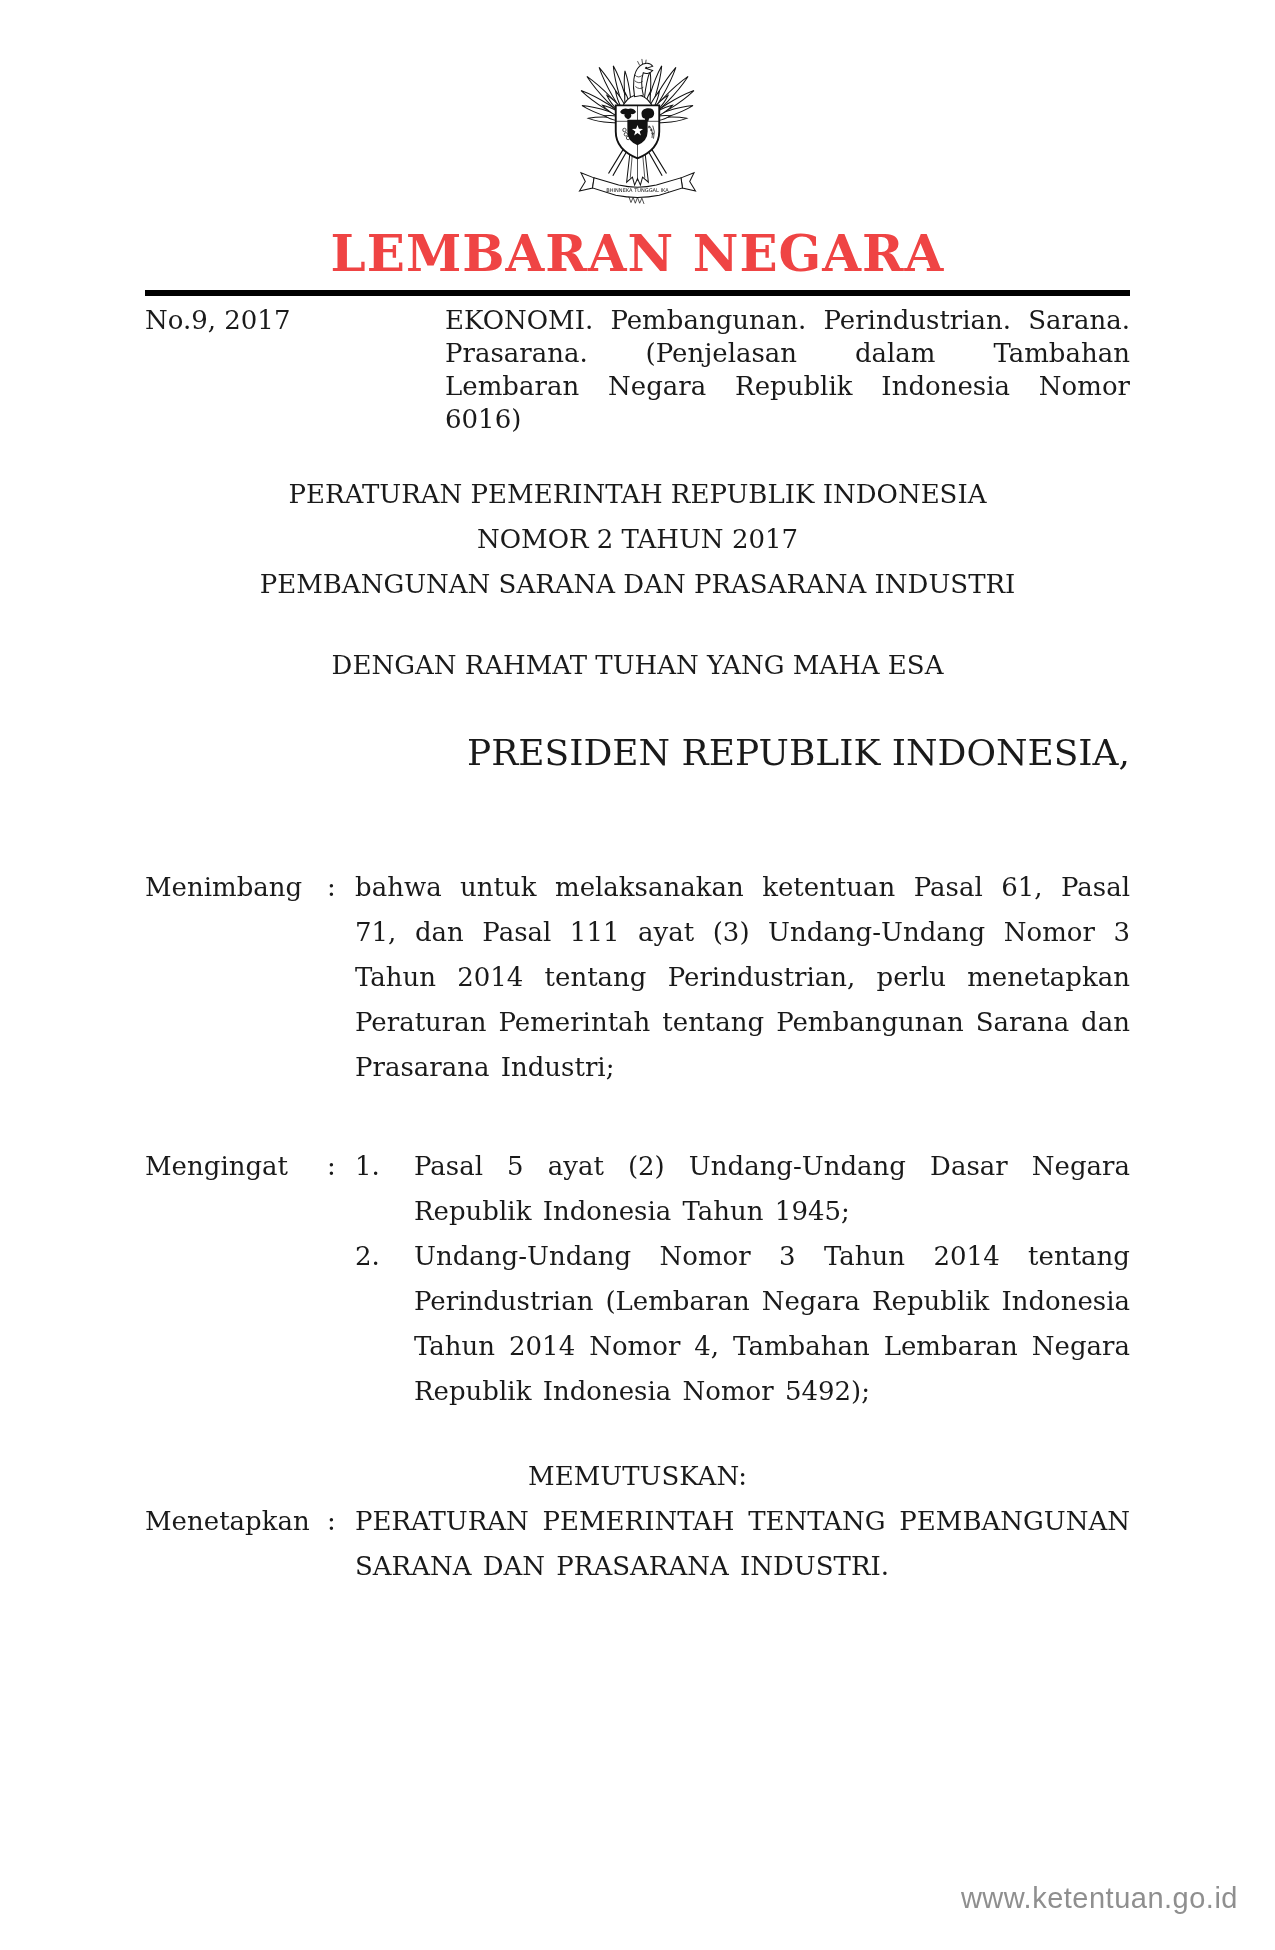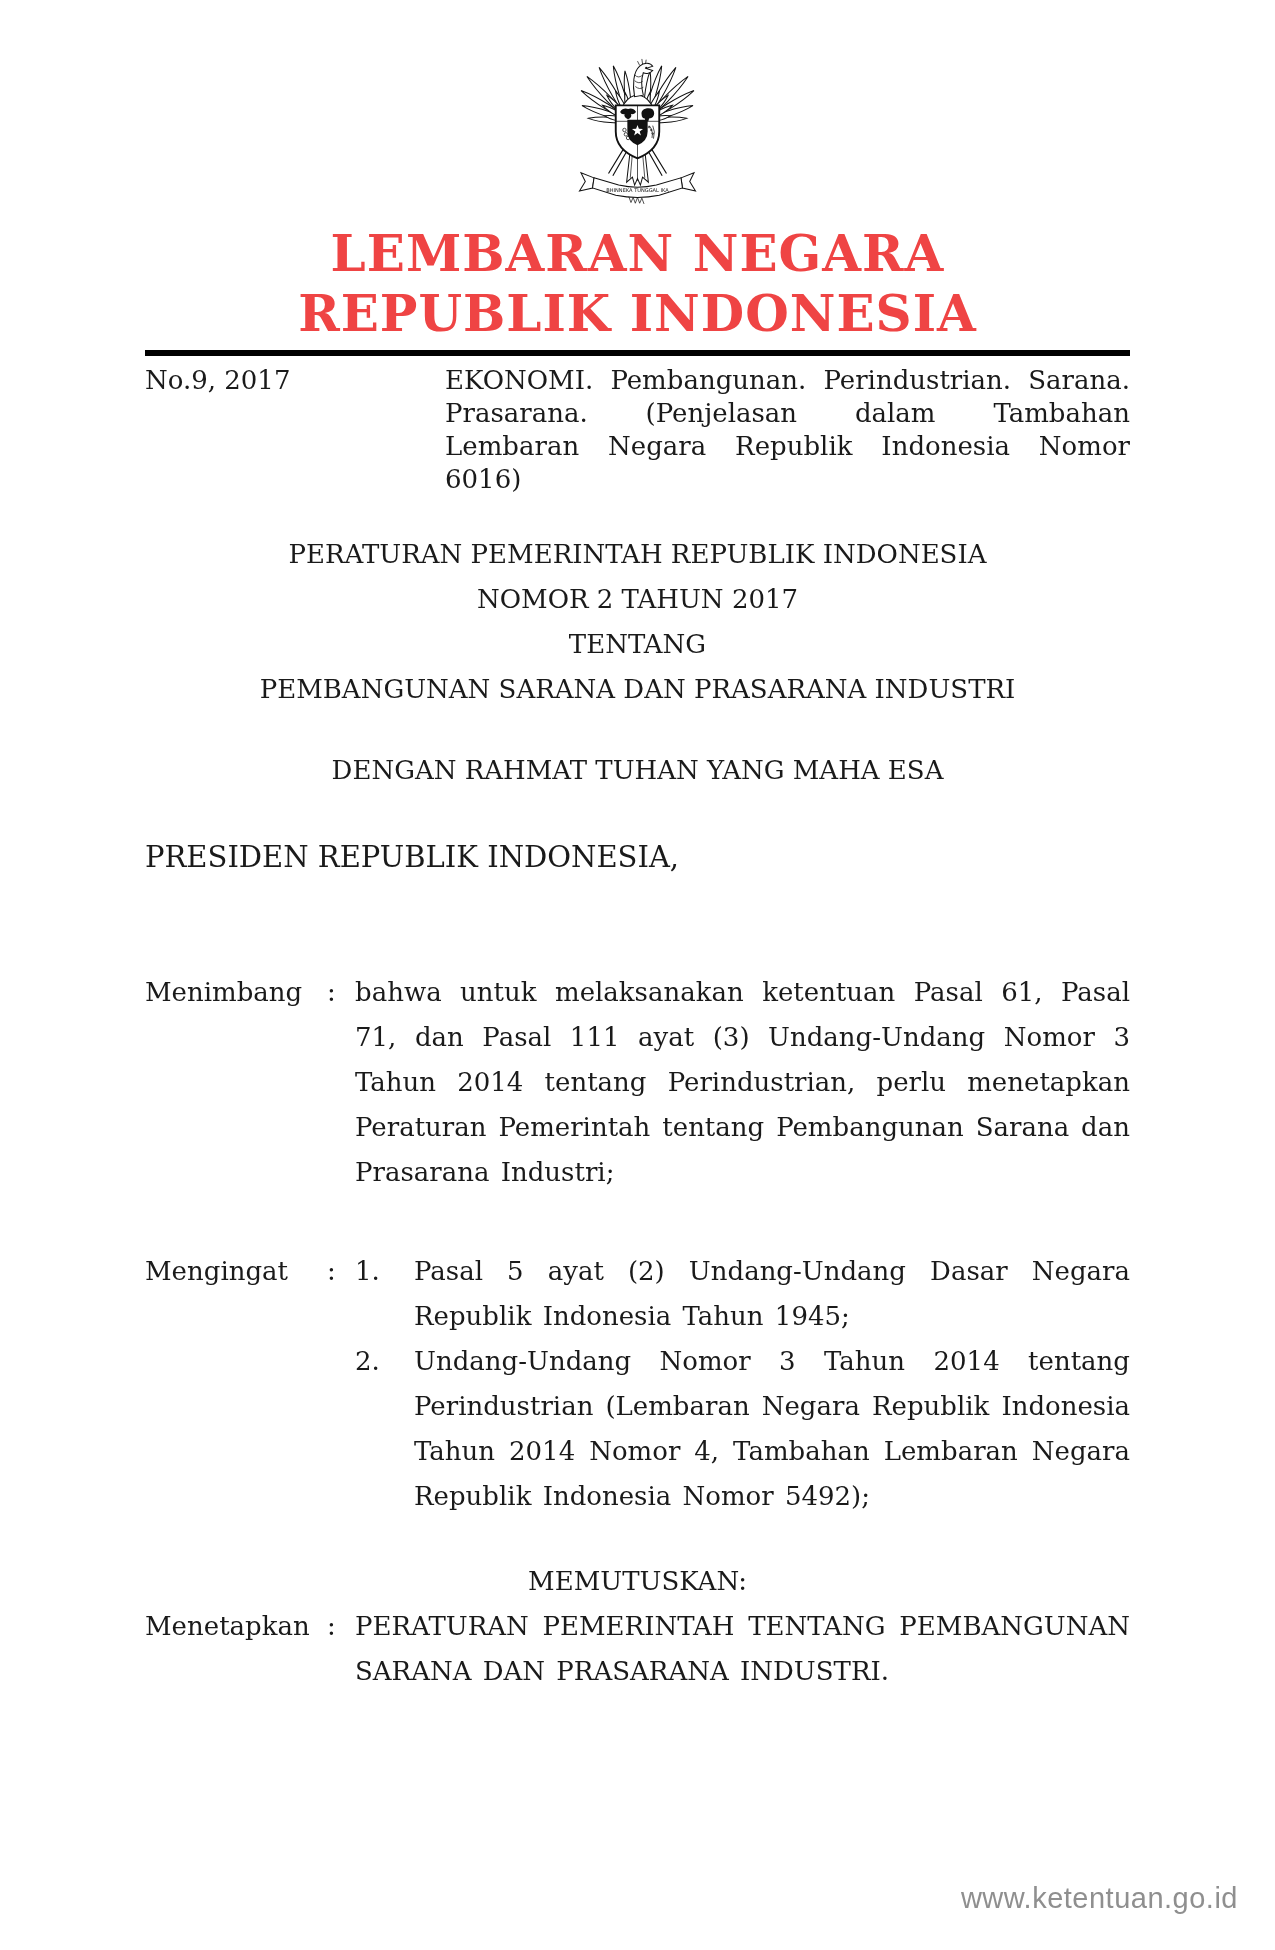--- a/index.html
+++ b/index.html
@@ -32,21 +32,21 @@
     margin-top:8px;
     display:flex;
     font-size:26px;
     line-height:33px;
   }
   .header-num { flex:none; width:300px; }
   .header-subject { flex:1; text-align:justify; word-spacing:3px; }
 
   .doc-title { margin-top:36px; text-align:center; font-size:26px; line-height:45px; }
   .invocation { margin-top:36px; text-align:center; font-size:26px; line-height:45px; }
-  .authority  { margin-top:42px; text-align:left; font-size:29px; line-height:45px; }
+  .authority  { margin-top:42px; text-align:right; font-size:36px; line-height:45px; }
 
   .clause {
     display:grid;
     grid-template-columns:182px 28px 1fr;
     font-size:26px;
     line-height:45px;
     align-items:start;
   }
   .clause .ctext { text-align:justify; word-spacing:3px; }
   .sec-menimbang { margin-top:90px; }
@@ -150,35 +150,33 @@
           <circle cx="121" cy="115" r="1.1"></circle>
       </g>
       <path class="blk" d="M86,96 L114,96 L114,112 Q114,125 100,131 Q86,125 86,112 Z"></path>
       <polygon points="100,103 101.9,108.4 107.6,108.5 103,112 104.7,117.5 100,114.2 95.3,117.5 97,112 92.4,108.5 98.1,108.4" fill="#fff"></polygon>
     </g>
   </svg>
 </div>
 
 <div class="masthead">
   <div>LEMBARAN NEGARA</div>
-  <div>REPUBLIK INDONESIA</div>
 </div>
 
 <div class="content">
   <div class="rule"></div>
 
   <div class="header-row">
     <div class="header-num">No.9, 2017</div>
     <div class="header-subject">EKONOMI. Pembangunan. Perindustrian. Sarana. Prasarana. (Penjelasan dalam Tambahan Lembaran Negara Republik Indonesia Nomor 6016)</div>
   </div>
 
   <div class="doc-title">
     <div>PERATURAN PEMERINTAH REPUBLIK INDONESIA</div>
     <div>NOMOR 2 TAHUN 2017</div>
-    <div>TENTANG</div>
     <div>PEMBANGUNAN SARANA DAN PRASARANA INDUSTRI</div>
   </div>
 
   <div class="invocation">DENGAN RAHMAT TUHAN YANG MAHA ESA</div>
   <div class="authority">PRESIDEN REPUBLIK INDONESIA,</div>
 
   <div class="clause sec-menimbang">
     <div>Menimbang</div>
     <div>:</div>
     <div class="ctext">bahwa untuk melaksanakan ketentuan Pasal 61, Pasal 71, dan Pasal 111 ayat (3) Undang-Undang Nomor 3 Tahun 2014 tentang Perindustrian, perlu menetapkan Peraturan Pemerintah tentang Pembangunan Sarana dan Prasarana Industri;</div>

